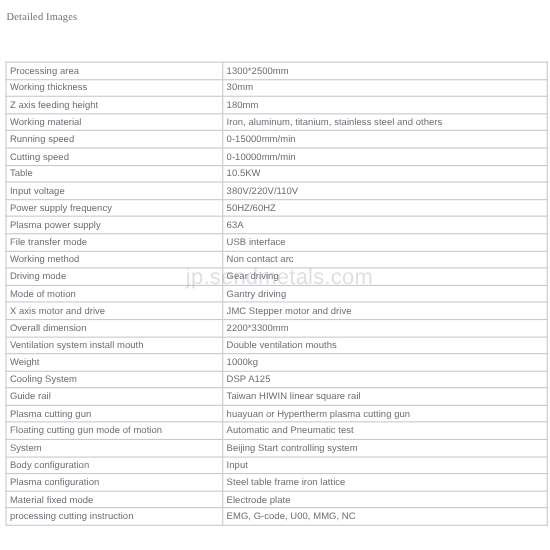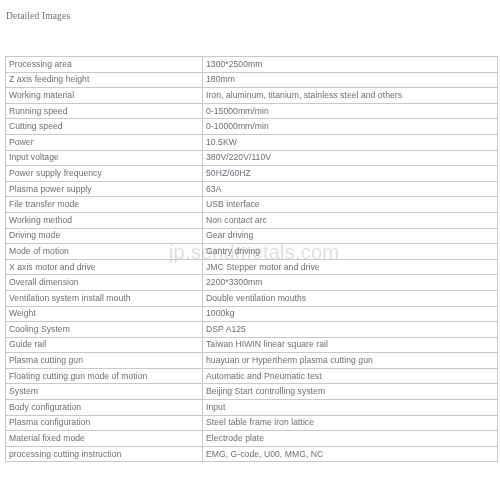--- a/index.html
+++ b/index.html
@@ -80,37 +80,41 @@
 <div id="page-title">Detailed Images</div>
 
 <div id="spec-table-wrap">
   <table class="spec-table">
     <tbody id="spec-table-body">
         <tr>
           <td class="k">Processing area</td>
           <td class="v">1300*2500mm</td>
         </tr>
         <tr>
+          <td class="k">Working thickness</td>
+          <td class="v">30mm</td>
+        </tr>
+        <tr>
           <td class="k">Z axis feeding height</td>
           <td class="v">180mm</td>
         </tr>
         <tr>
           <td class="k">Working material</td>
           <td class="v">Iron, aluminum, titanium, stainless steel and others</td>
         </tr>
         <tr>
           <td class="k">Running speed</td>
           <td class="v">0-15000mm/min</td>
         </tr>
         <tr>
           <td class="k">Cutting speed</td>
           <td class="v">0-10000mm/min</td>
         </tr>
         <tr>
-          <td class="k">Power</td>
+          <td class="k">Table</td>
           <td class="v">10.5KW</td>
         </tr>
         <tr>
           <td class="k">Input voltage</td>
           <td class="v">380V/220V/110V</td>
         </tr>
         <tr>
           <td class="k">Power supply frequency</td>
           <td class="v">50HZ/60HZ</td>
         </tr>

